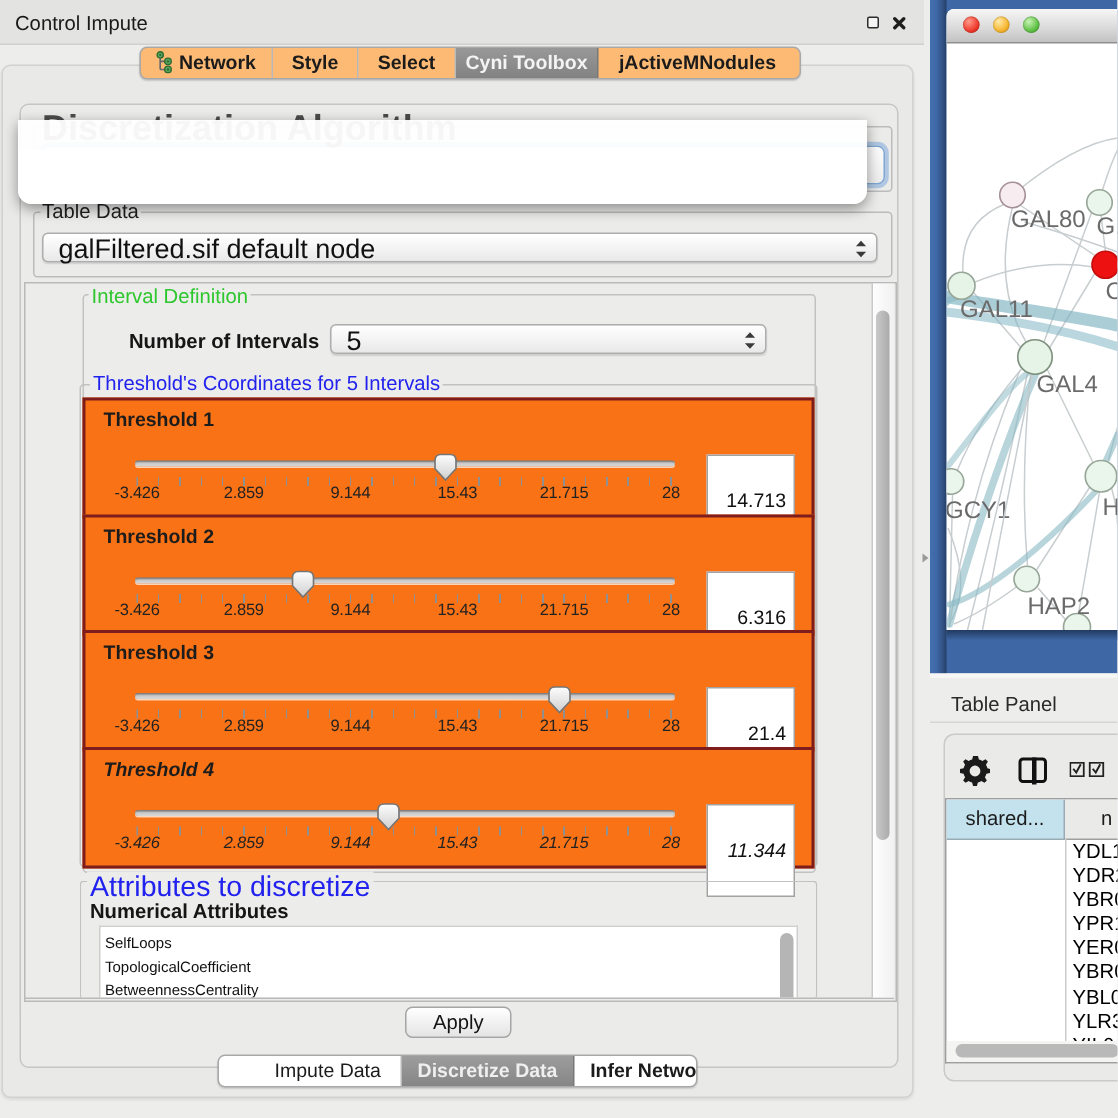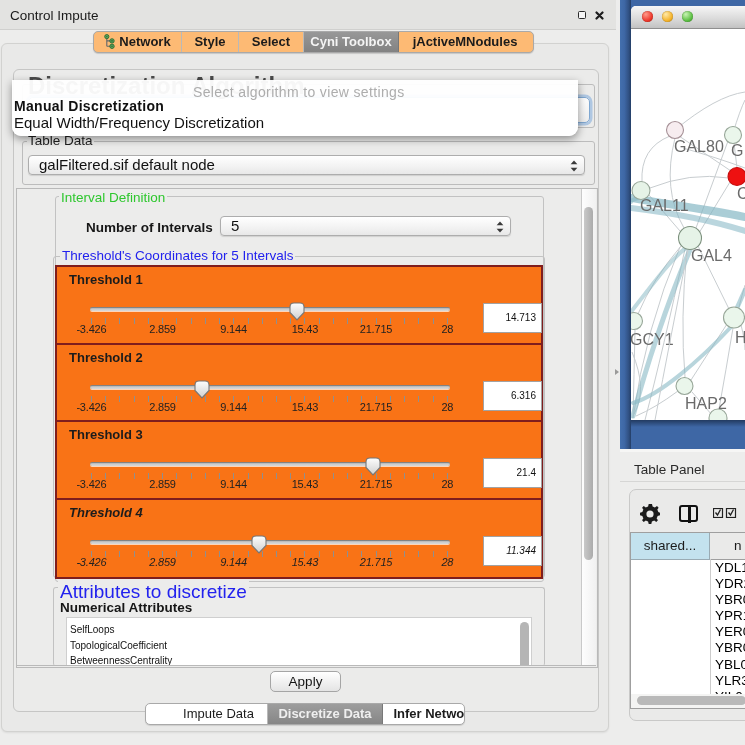--- a/index.html
+++ b/index.html
@@ -1,25 +1,25 @@
 <!DOCTYPE html>
 <html><head><meta charset="utf-8">
 <style>
 html,body{margin:0;padding:0;}
 body{width:745px;height:745px;overflow:hidden;font-family:"Liberation Sans",sans-serif;background:#ededec;position:relative;}
 .abs{position:absolute;}
 .grp{position:absolute;border:1px solid #bcbcbc;border-radius:3px;}
 .combo{position:absolute;border:1px solid #adadad;border-radius:4px;background:linear-gradient(#ffffff,#f2f2f2 60%,#e8e8e8);box-shadow:0 1px 1px rgba(0,0,0,0.12);}
-.combo .txt{position:absolute;left:10px;top:0px;font-size:15px;color:#111;}
+.combo .txt{position:absolute;left:10px;top:0px;font-size:18px;color:#111;}
 .thpanel{position:absolute;left:55px;width:484px;height:77px;border:2px solid #7f1d1d;background:#f97316;}
 .thlbl{position:absolute;left:12px;top:5px;font-size:13px;font-weight:bold;color:#1c1c1c;}
 .track{position:absolute;left:33px;top:40px;width:360px;height:4px;border-radius:2px;background:linear-gradient(#9c9c9c,#c9c9c9 45%,#d9d9d9);box-shadow:inset 0 1px 1px rgba(0,0,0,0.25),0 1px 0 rgba(255,255,255,0.7);}
 .ticks{position:absolute;left:34px;top:51px;width:357px;height:6px;background:repeating-linear-gradient(to right,#8f8f8f 0px,#8f8f8f 1px,transparent 1px,transparent 14.23px);}
 .tlab{position:absolute;top:56px;font-size:11px;color:#222;transform:translateX(-50%);font-weight:normal;letter-spacing:-0.2px;}
-.tfield{position:absolute;left:426px;top:36px;width:47px;height:28px;border:1px solid #a2a2a2;background:#fff;font-size:10px;color:#111;text-align:right;padding:0 5px;line-height:28px;}
+.tfield{position:absolute;left:414px;top:36px;width:47px;height:28px;border:1px solid #a2a2a2;background:#fff;font-size:13px;color:#111;text-align:right;padding:16px 5px;line-height:28px;}
 .thumb{position:absolute;top:35px;width:17px;height:19px;transform:translateX(-50%);}
 .seg{display:inline-block;height:100%;line-height:20px;text-align:center;font-size:13px;font-weight:bold;color:#1b1b1b;border-right:1px solid #b9b9b9;vertical-align:top;}
 </style></head>
 <body>
 
 <div class="abs" style="left:0;top:0;width:616px;height:29px;background:#e3e3e1;border-bottom:1px solid #d0d0ce;"></div>
 <div class="abs" style="left:10px;top:8px;font-size:13.5px;color:#1a1a1a;">Control Impute</div>
 
 <div class="abs" style="left:578px;top:11px;width:6px;height:6px;border:1.8px solid #2b2b2b;border-radius:1.5px;background:#f5f5f5;"></div>
 <svg class="abs" style="left:595px;top:11px;" width="9" height="9" viewBox="0 0 9 9">
@@ -175,23 +175,20 @@
 
 <div class="abs" style="left:270px;top:671px;width:69px;height:19px;background:linear-gradient(#ffffff,#f0f0f0 55%,#e4e4e4);border:1px solid #a5a5a5;border-radius:5px;text-align:center;font-size:13.5px;color:#141414;line-height:19px;">Apply</div>
 
 <div class="abs" style="left:145px;top:703px;width:318px;height:20px;background:#fff;border:1px solid #a9a9a9;border-radius:5px;overflow:hidden;white-space:nowrap;box-shadow:0 1px 1px rgba(0,0,0,0.12);">
 <span class="seg" style="width:97px;font-weight:normal;padding-left:24px;">Impute Data</span><span class="seg" style="width:114px;background:linear-gradient(#9d9d9d,#868686);color:#efefef;font-weight:bold;border-right:1px solid #787878;">Discretize Data</span><span class="seg" style="width:104px;font-weight:bold;border-right:none;">Infer Network</span>
 </div>
 
 <div class="abs" style="left:12px;top:80px;width:566px;height:56px;border-radius:0 0 9px 9px;box-shadow:0 3px 9px rgba(0,0,0,0.4);overflow:hidden;">
   <div class="abs" style="left:0;top:0;width:100%;height:20px;background:rgba(255,255,255,0.95);"></div>
   <div class="abs" style="left:0;top:20px;width:100%;height:36px;background:#ffffff;"></div>
-  <div class="abs" style="left:181px;top:4px;font-size:14px;color:#adadad;letter-spacing:0.35px;">Select algorithm to view settings</div>
-  <div class="abs" style="left:2px;top:18px;font-size:14px;font-weight:bold;color:#111;letter-spacing:0.3px;">Manual Discretization</div>
-  <div class="abs" style="left:2px;top:34px;font-size:15px;color:#111;">Equal Width/Frequency Discretization</div>
 </div>
 
 <div class="abs" style="left:615px;top:369px;width:0;height:0;border-top:3px solid transparent;border-bottom:3px solid transparent;border-left:4px solid #9a9a9a;"></div>
 
 <div class="abs" style="left:620px;top:0;width:125px;height:449px;background:#3e67a5;"></div>
 <div class="abs" style="left:620px;top:0;width:11px;height:449px;background:linear-gradient(90deg,#4470ae,#3e67a5 40%,#305082 80%,#243e66 100%);"></div>
 <div class="abs" style="left:631px;top:420px;width:114px;height:7px;background:linear-gradient(#223a60,#3e67a5);"></div>
 
 <div class="abs" style="left:631px;top:6px;width:114px;height:414px;border-radius:5px 0 0 0;overflow:hidden;background:#fff;">
   <div class="abs" style="left:0;top:0;width:114px;height:22px;background:linear-gradient(#f6f6f6,#d9d9d9 60%,#c2c2c2);border-bottom:1px solid #8f8f8f;"></div>

